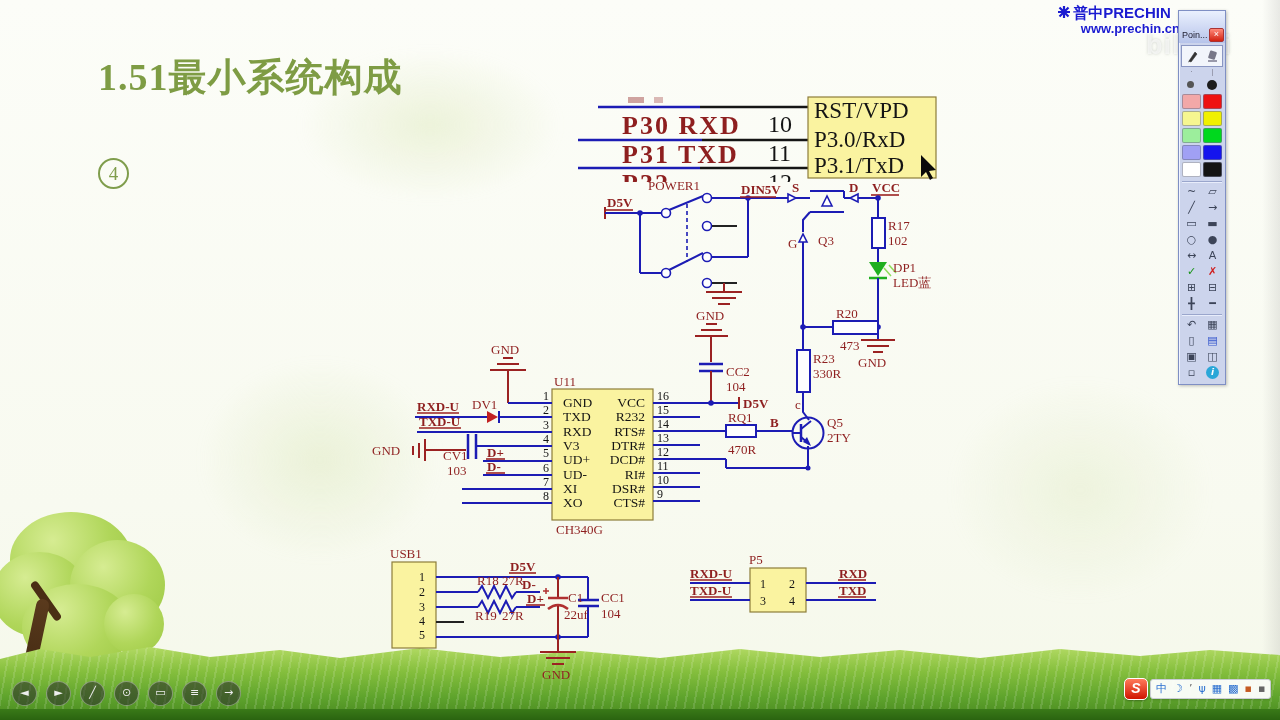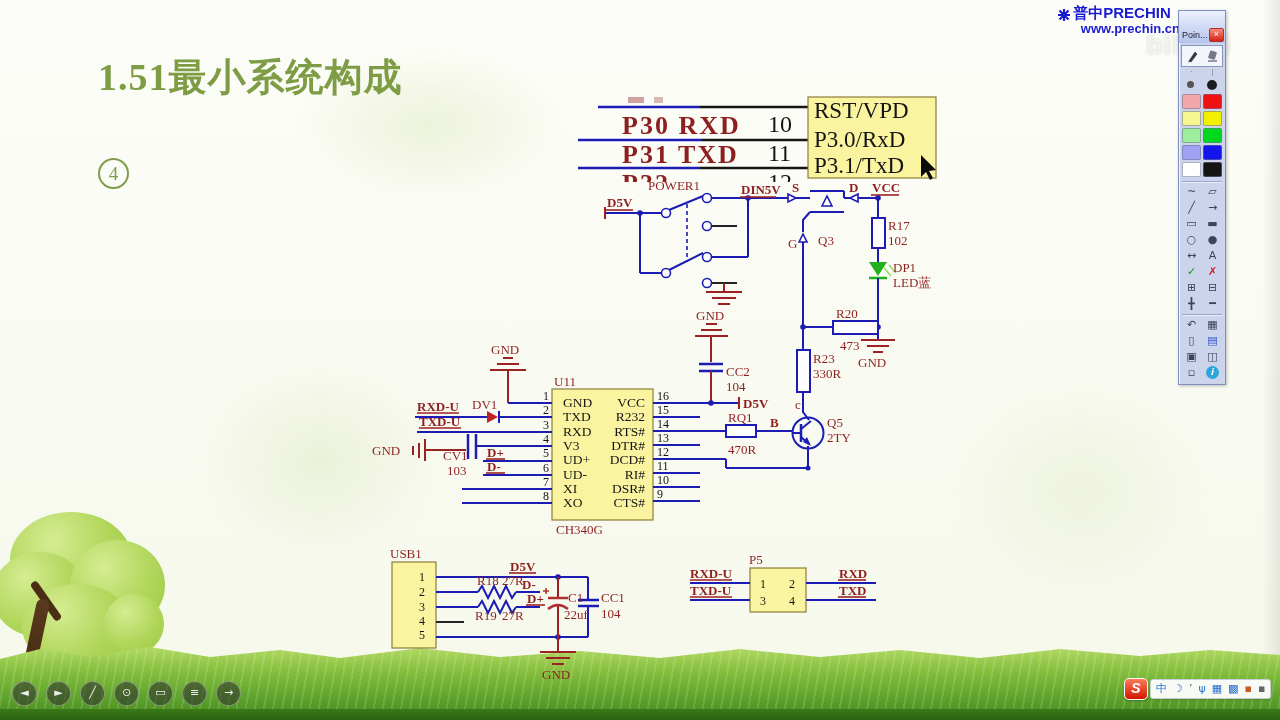--- a/index.html
+++ b/index.html
@@ -16,21 +16,21 @@
   
   .title{position:absolute;left:98px;top:52px;font-family:"Liberation Serif",serif;
          font-size:38px;font-weight:bold;color:#7e9c44;letter-spacing:1px;z-index:2;}
   .subtitle{position:absolute;left:98px;top:158px;font-family:"Liberation Serif",serif;
          font-size:30px;color:#7f9d4c;z-index:2;display:flex;align-items:center;gap:6px;}
   .circnum{display:inline-block;width:27px;height:27px;border:2px solid #7f9d4c;border-radius:50%;
          font-size:19px;line-height:27px;text-align:center;}
   
   .brand{position:absolute;left:1048px;top:5px;width:132px;text-align:center;z-index:2;
          color:#1b1bd0;font-weight:bold;line-height:1.1;}
-  .brand .l1{font-size:15px;display:flex;align-items:flex-end;justify-content:center;gap:2px;text-shadow:1px 1px 0 #fff;}
+  .brand .l1{font-size:15px;display:flex;align-items:flex-start;justify-content:center;gap:2px;text-shadow:1px 1px 0 #fff;}
   .brand .l2{font-size:13px;text-shadow:1px 1px 0 #fff;text-align:right;}
   .bili{position:absolute;left:1146px;top:30px;font-size:27px;font-weight:bold;z-index:1;
         color:rgba(255,255,255,.62);text-shadow:0 0 3px rgba(120,130,120,.35);letter-spacing:1px;}
   
   .schem{position:absolute;left:0;top:0;width:1280px;height:720px;z-index:5;pointer-events:none;}
   .w{stroke:#1c1cb4;stroke-width:2;fill:none;}
   .wt{stroke:#1c1cb4;stroke-width:2.5;fill:none;}
   .bk{stroke:#151515;stroke-width:2.5;fill:none;}
   .wk{stroke:#222;stroke-width:2;fill:none;}
   .wr{stroke:#9b2222;stroke-width:2;fill:none;}

